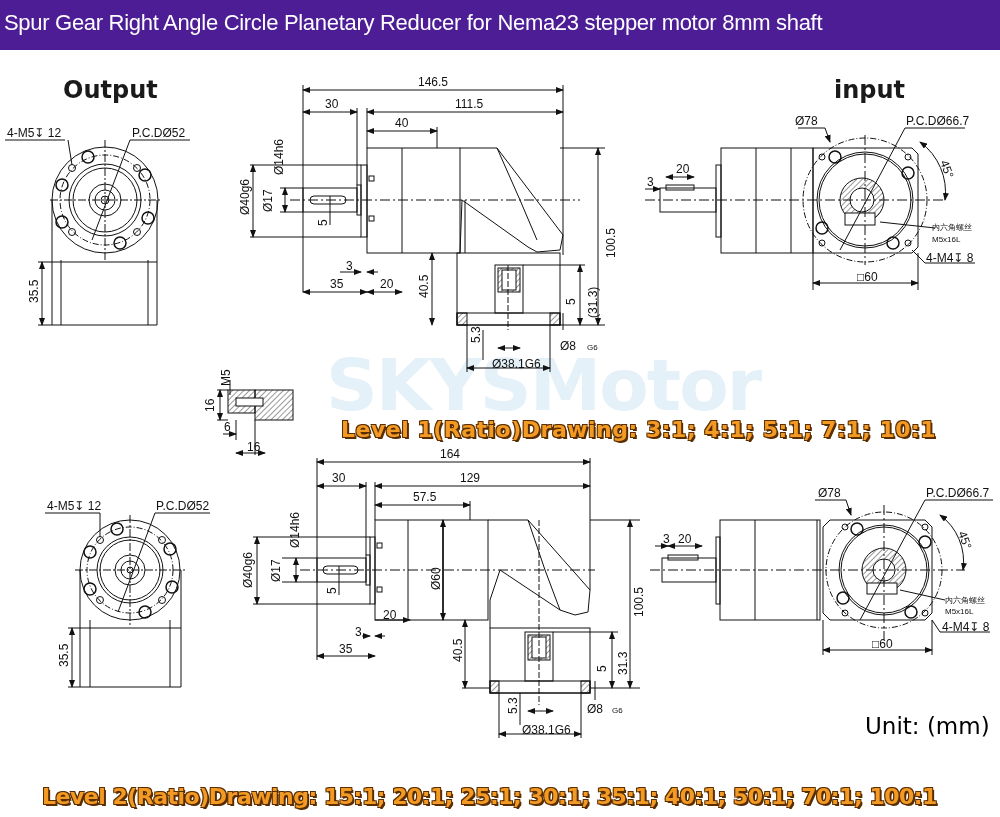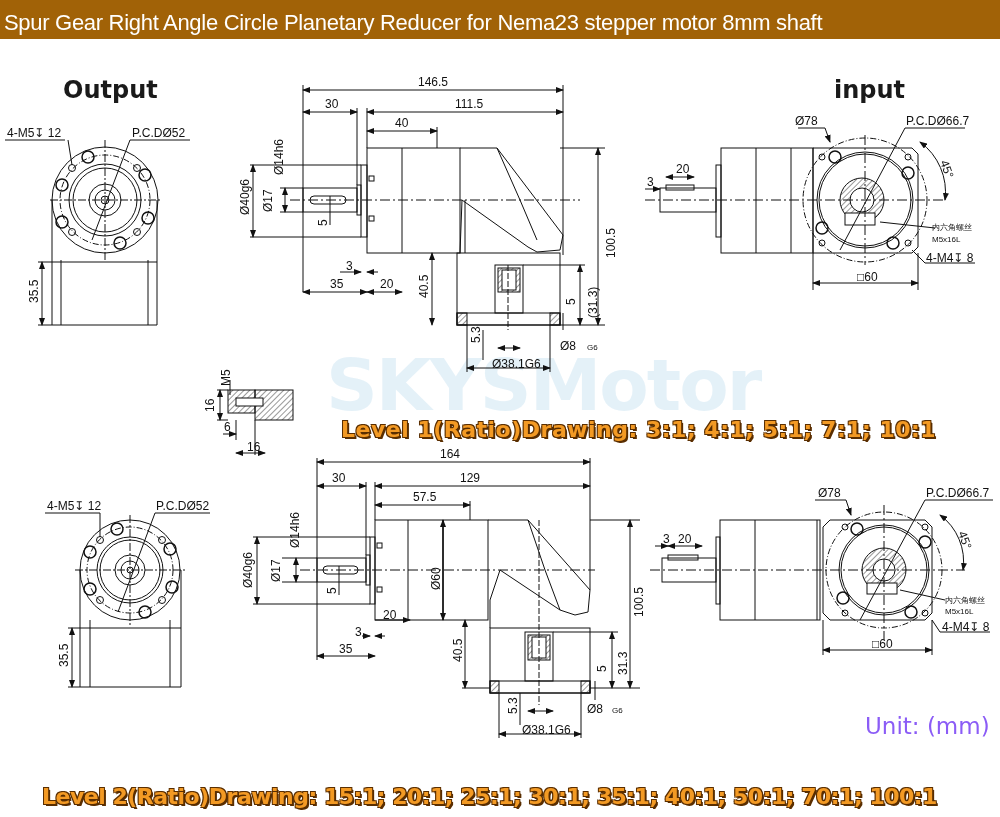--- a/index.html
+++ b/index.html
@@ -1,27 +1,27 @@
 <!DOCTYPE html>
 <html><head>
 <meta charset="utf-8">
 <style>
   html, body { margin:0; padding:0; background:#ffffff; }
   body { width:1000px; height:817px; position:relative; overflow:hidden; font-family:"Liberation Sans", sans-serif; }
-  .title-bar { position:absolute; left:0; top:0; width:1000px; height:39px; background:#a16207; color:#ffffff; }
+  .title-bar { position:absolute; left:0; top:0; width:1000px; height:50px; background:#4c1d95; color:#ffffff; }
   .title-bar span { position:absolute; left:4px; top:10px; font-size:22px; letter-spacing:-0.3px; font-family:"Liberation Sans", sans-serif; }
   svg { position:absolute; left:0; top:0; }
   .lbl { font-family:"Liberation Sans", sans-serif; font-size:12px; fill:#111; }
   .lbl-sm { font-family:"Liberation Sans", sans-serif; font-size:8px; fill:#111; }
   .view-title { font-family:"DejaVu Sans", sans-serif; font-weight:bold; font-size:24px; fill:#1a1a1a; }
   .level { position:absolute; font-family:"DejaVu Sans", sans-serif; font-weight:bold; color:#f39a24;
            text-shadow: 1px 1px 0 #5a2e00, -1px -1px 0 #5a2e00, 1px -1px 0 #5a2e00, -1px 1px 0 #5a2e00, 2px 2px 0 #5a2e00; white-space:nowrap;margin-top:20px; }
   .level1 { left:341px; top:397px; font-size:22px; letter-spacing:0.5px; }
   .level2 { left:42px; top:764px; font-size:22px; letter-spacing:-0.5px; }
-  .unit { position:absolute; left:865px; top:713px; font-size:23px; color:#8b5cf6; font-family:"DejaVu Sans", sans-serif; }
+  .unit { position:absolute; left:865px; top:713px; font-size:23px; color:#000000; font-family:"DejaVu Sans", sans-serif; }
   .wm { position:absolute; font-family:"DejaVu Sans", sans-serif; font-weight:bold; color:#cfe6f3; opacity:0.55; }
   .wm-big { left:326px; top:343px; font-size:72px; letter-spacing:-2px; }
 </style>
 </head>
 <body>
 
 <div class="title-bar">
   <span>Spur Gear Right Angle Circle Planetary Reducer for Nema23 stepper motor 8mm shaft</span>
 </div>
 

